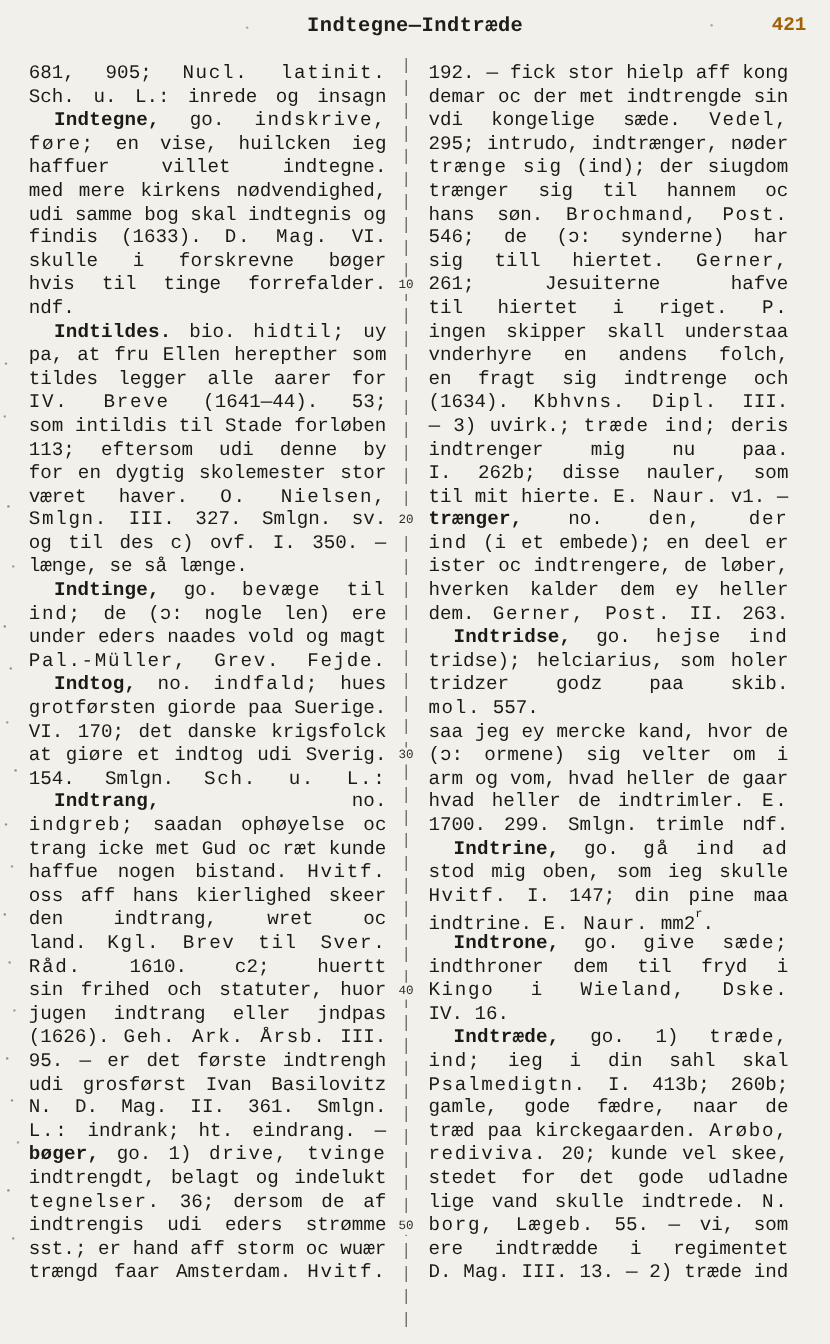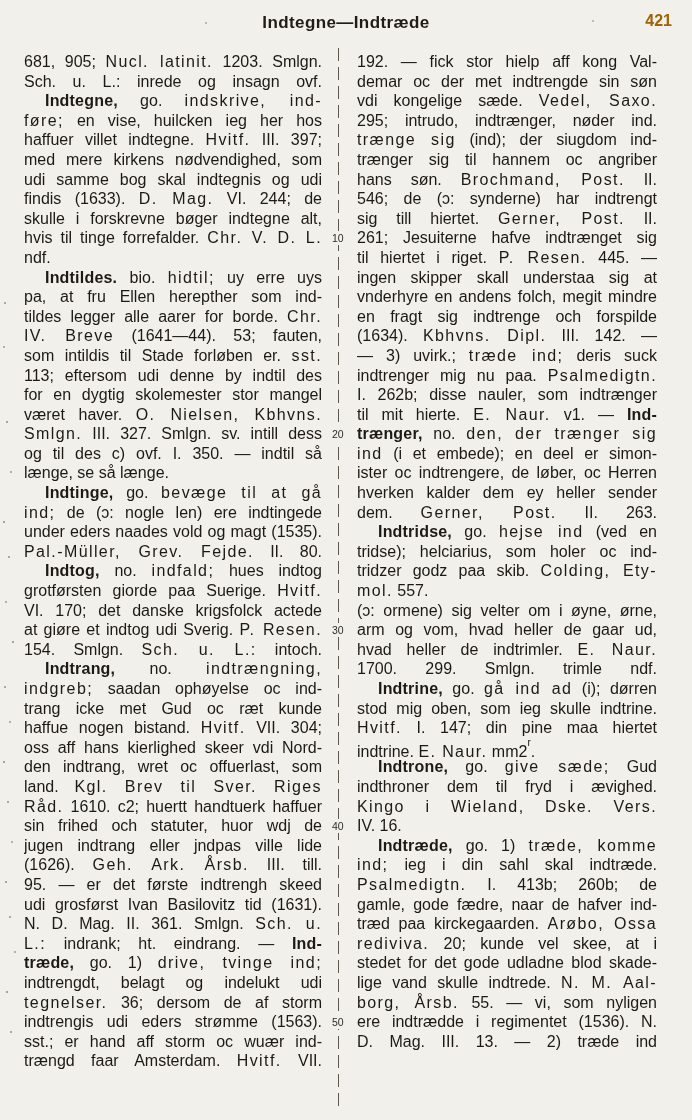--- a/index.html
+++ b/index.html
@@ -1,20 +1,20 @@
 <!DOCTYPE html>
 <html><head>
 <meta charset="utf-8">
 <style>
   * { margin:0; padding:0; box-sizing:border-box; }
   html,body { width:692px; height:1120px; background:#f1f0ea; }
   .page {
     position:relative; width:692px; height:1120px;
     background:#f1f0ea;
-    font-family:Liberation Sans, sans-serif;
+    font-family:Liberation Mono, monospace;
     color:#1d1a15; overflow:hidden;
   }
   .running-head {
     position:absolute; top:13px; left:0; right:0; text-align:center;
     font-size:17px; font-weight:bold; letter-spacing:0.4px; color:#201d17;
   }
   .page-number {
     position:absolute; top:12px; right:20px;
     font-size:16px; font-weight:bold; color:#a16207;
   }
@@ -100,21 +100,21 @@
       <div class="line">den indtrang, wret oc offuerlast, som</div>
       <div class="line">land. <span class="sp">Kgl. Brev til Sver. Riges</span></div>
       <div class="line"><span class="sp">Råd.</span> 1610. c2; huertt handtuerk haffuer</div>
       <div class="line">sin frihed och statuter, huor wdj de</div>
       <div class="line">jugen indtrang eller jndpas ville lide</div>
       <div class="line">(1626). <span class="sp">Geh. Ark. Årsb.</span> III. till.</div>
       <div class="line">95. — er det første indtrengh skeed</div>
       <div class="line">udi grosførst Ivan Basilovitz tid (1631).</div>
       <div class="line">N. D. Mag. II. 361. Smlgn. <span class="sp">Sch. u.</span></div>
       <div class="line"><span class="sp">L.:</span> indrank; ht. eindrang. — <b>Ind-</b></div>
-      <div class="line"><b>træde,</b> go. 1) <span class="sp">drive, tvinge ind;</span></div>
+      <div class="line"><b>bøger,</b> go. 1) <span class="sp">drive, tvinge ind;</span></div>
       <div class="line">indtrengdt, belagt og indelukt udi</div>
       <div class="line"><span class="sp">tegnelser.</span> 36; dersom de af storm</div>
       <div class="line">indtrengis udi eders strømme (1563).</div>
       <div class="line">sst.; er hand aff storm oc wuær ind-</div>
       <div class="line">trængd faar Amsterdam. <span class="sp">Hvitf.</span> VII.</div>
     </div>
   <div class="col col-right">
       <div class="line">192. — fick stor hielp aff kong Val-</div>
       <div class="line">demar oc der met indtrengde sin søn</div>
       <div class="line">vdi kongelige sæde. <span class="sp">Vedel, Saxo.</span></div>
@@ -136,41 +136,42 @@
       <div class="line">til mit hierte. <span class="sp">E. Naur.</span> v1. — <b>Ind-</b></div>
       <div class="line"><b>trænger,</b> no. <span class="sp">den, der trænger sig</span></div>
       <div class="line"><span class="sp">ind</span> (i et embede); en deel er simon-</div>
       <div class="line">ister oc indtrengere, de løber, oc Herren</div>
       <div class="line">hverken kalder dem ey heller sender</div>
       <div class="line">dem. <span class="sp">Gerner, Post.</span> II. 263.</div>
       <div class="line ind"><b>Indtridse,</b> go. <span class="sp">hejse ind</span> (ved en</div>
       <div class="line">tridse); helciarius, som holer oc ind-</div>
       <div class="line">tridzer godz paa skib. <span class="sp">Colding, Ety-</span></div>
       <div class="line pe"><span class="sp">mol.</span> 557.</div>
+      <div class="line">saa jeg ey mercke kand, hvor de</div>
       <div class="line">(ɔ: ormene) sig velter om i øyne, ørne,</div>
       <div class="line">arm og vom, hvad heller de gaar ud,</div>
       <div class="line">hvad heller de indtrimler. <span class="sp">E. Naur.</span></div>
       <div class="line">1700. 299. Smlgn. trimle ndf.</div>
       <div class="line ind"><b>Indtrine,</b> go. <span class="sp">gå ind ad</span> (i); dørren</div>
       <div class="line">stod mig oben, som ieg skulle indtrine.</div>
       <div class="line"><span class="sp">Hvitf.</span> I. 147; din pine maa hiertet</div>
       <div class="line pe">indtrine. <span class="sp">E. Naur.</span> mm2<sup>r</sup>.</div>
       <div class="line ind"><b>Indtrone,</b> go. <span class="sp">give sæde;</span> Gud</div>
       <div class="line">indthroner dem til fryd i ævighed.</div>
       <div class="line"><span class="sp">Kingo i Wieland, Dske. Vers.</span></div>
       <div class="line pe">IV. 16.</div>
       <div class="line ind"><b>Indtræde,</b> go. 1) <span class="sp">træde, komme</span></div>
       <div class="line"><span class="sp">ind;</span> ieg i din sahl skal indtræde.</div>
       <div class="line"><span class="sp">Psalmedigtn.</span> I. 413b; 260b; de</div>
       <div class="line">gamle, gode fædre, naar de hafver ind-</div>
       <div class="line">træd paa kirckegaarden. <span class="sp">Arøbo, Ossa</span></div>
       <div class="line"><span class="sp">rediviva.</span> 20; kunde vel skee, at i</div>
       <div class="line">stedet for det gode udladne blod skade-</div>
       <div class="line">lige vand skulle indtrede. <span class="sp">N. M. Aal-</span></div>
-      <div class="line"><span class="sp">borg, Årsb.</span> 55. — vi, som nyligen</div>
+      <div class="line"><span class="sp">borg, Lægeb.</span> 55. — vi, som nyligen</div>
       <div class="line">ere indtrædde i regimentet (1536). N.</div>
       <div class="line">D. Mag. III. 13. — 2) træde ind</div>
     </div>
   <div>
       <div class="gutter-num" style="top: 231.4px;">10</div>
       <div class="gutter-num" style="top: 427.4px;">20</div>
       <div class="gutter-num" style="top: 623.4px;">30</div>
       <div class="gutter-num" style="top: 819.4px;">40</div>
       <div class="gutter-num" style="top: 1015.4px;">50</div>
     </div>

